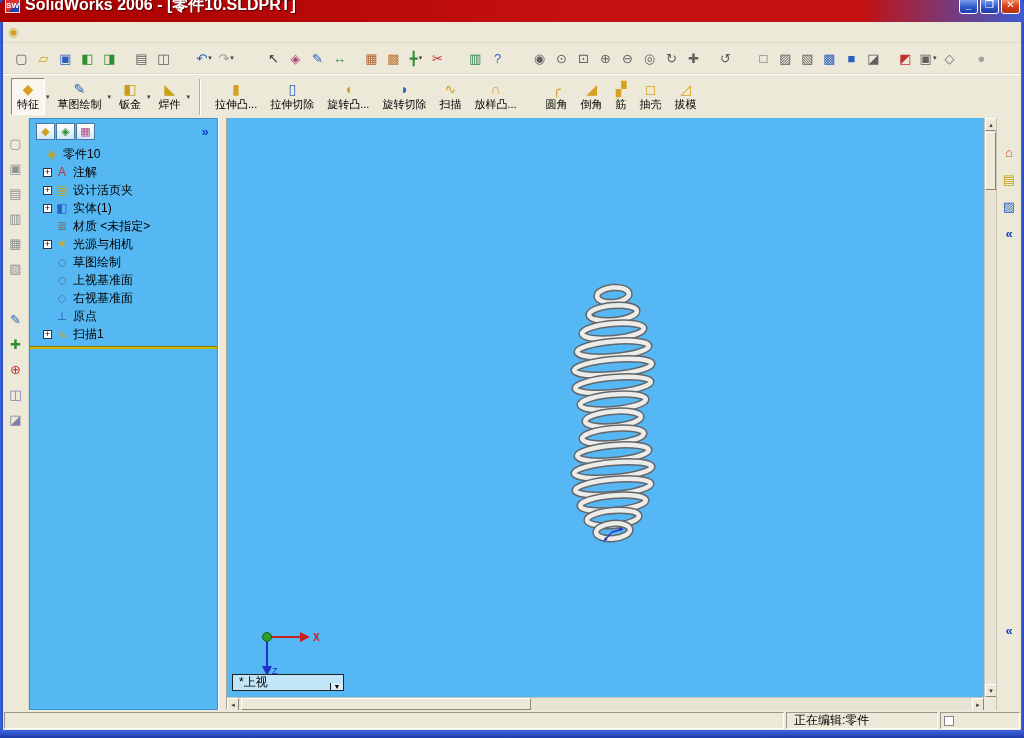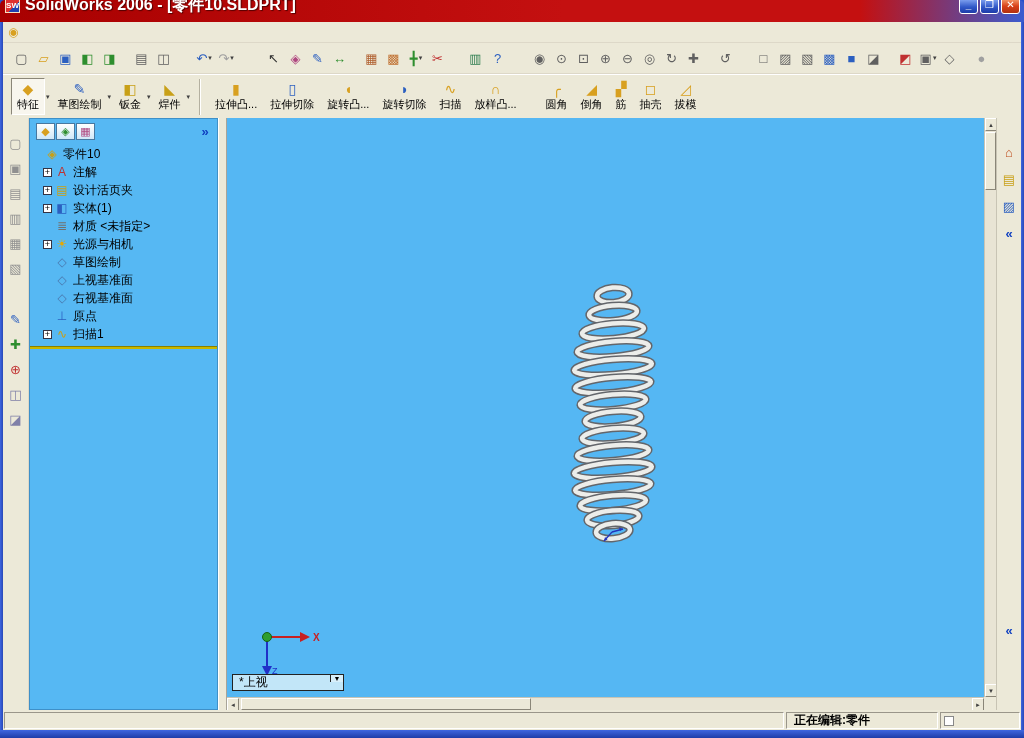--- a/index.html
+++ b/index.html
@@ -70,21 +70,21 @@
   .tree-label { color:#000; white-space:nowrap; }
   #rollback-bar { height:3px; background:#C8B800; border-top:1px solid #8A8000; margin-top:3px; }
 
   #splitter { position:absolute; left:215px; width:9px; top:0; bottom:0; background:#ECE9D8;
     border-left:1px solid #FFF; border-right:1px solid #A8A498; }
 
   #viewport-area { position:absolute; left:224px; right:25px; top:0; bottom:0; }
   #viewport { position:absolute; left:0; top:0; right:12px; bottom:13px; background:#55B7F3; overflow:hidden; }
   #viewport-svg { position:absolute; left:0; top:0; pointer-events:none; }
   #view-label-box { position:absolute; left:5px; bottom:6px; width:112px; height:17px; border:1px solid #222;
-    background:#C2E6F8; display:flex; align-items:flex-start; }
+    background:#C2E6F8; display:flex; align-items:flex-end; }
   #view-label { flex:1; padding-left:6px; color:#000; font-size:12px; line-height:15px; }
   #view-label-dd { width:13px; border-left:1px solid #222; background:#D8EFFA; font-size:7px;
     display:flex; align-items:center; justify-content:center; color:#000; }
 
   #vscroll { position:absolute; right:0; top:0; width:12px; bottom:13px; background:#E8E4D4; border-left:1px solid #C8C4B4; }
   #hscroll { position:absolute; left:0; right:12px; bottom:0; height:13px; background:#E8E4D4; border-top:1px solid #C8C4B4; }
   .sb-btn { position:absolute; width:12px; height:13px; background:#ECE9D8; border:1px solid;
     border-color:#FFF #8A8678 #8A8678 #FFF; font-size:6px; display:flex; align-items:center; justify-content:center; color:#404040; }
   #vs-up { top:0; left:0; } #vs-down { bottom:0; left:0; }
   #hs-left { left:0; top:0; } #hs-right { right:0; top:0; }
@@ -97,21 +97,21 @@
   #taskpane { position:absolute; right:0; top:0; bottom:0; width:25px; background:#ECE9D8; border-left:1px solid #C8C4B4; }
   .tp-icons { display:flex; flex-direction:column; align-items:center; padding-top:24px; }
   .tp-btn { width:21px; height:21px; display:flex; align-items:center; justify-content:center; margin-bottom:6px; }
   .tp-glyph { font-size:13px; font-weight:bold; }
   #tp-bottom-collapse { position:absolute; bottom:72px; left:0; right:0; text-align:center; color:#1040C0;
     font-weight:bold; font-size:13px; }
 
   
   #statusbar { position:absolute; left:3px; right:3px; bottom:8px; height:20px; background:#ECE9D8;
     display:flex; gap:2px; padding:2px 1px 0 1px; }
-  .sb-panel { border:1px solid; border-color:#9A968A #FFF #FFF #9A968A; height:17px; background:#ECE9D8;font-weight:bold; }
+  .sb-panel { border:1px solid; border-color:#9A968A #FFF #FFF #9A968A; height:17px; background:#ECE9D8; }
   #sb-main { flex:1; }
   #sb-edit { width:152px; display:flex; align-items:center; padding-left:7px; color:#000; white-space:nowrap; }
   #sb-right { width:80px; display:flex; align-items:center; padding-left:3px; }
   #sb-check { width:10px; height:10px; background:#FFF; border:1px solid #888; }
 </style>
 </head>
 <body>
 
 <div id="titlebar">
   <div id="app-icon">SW</div>

